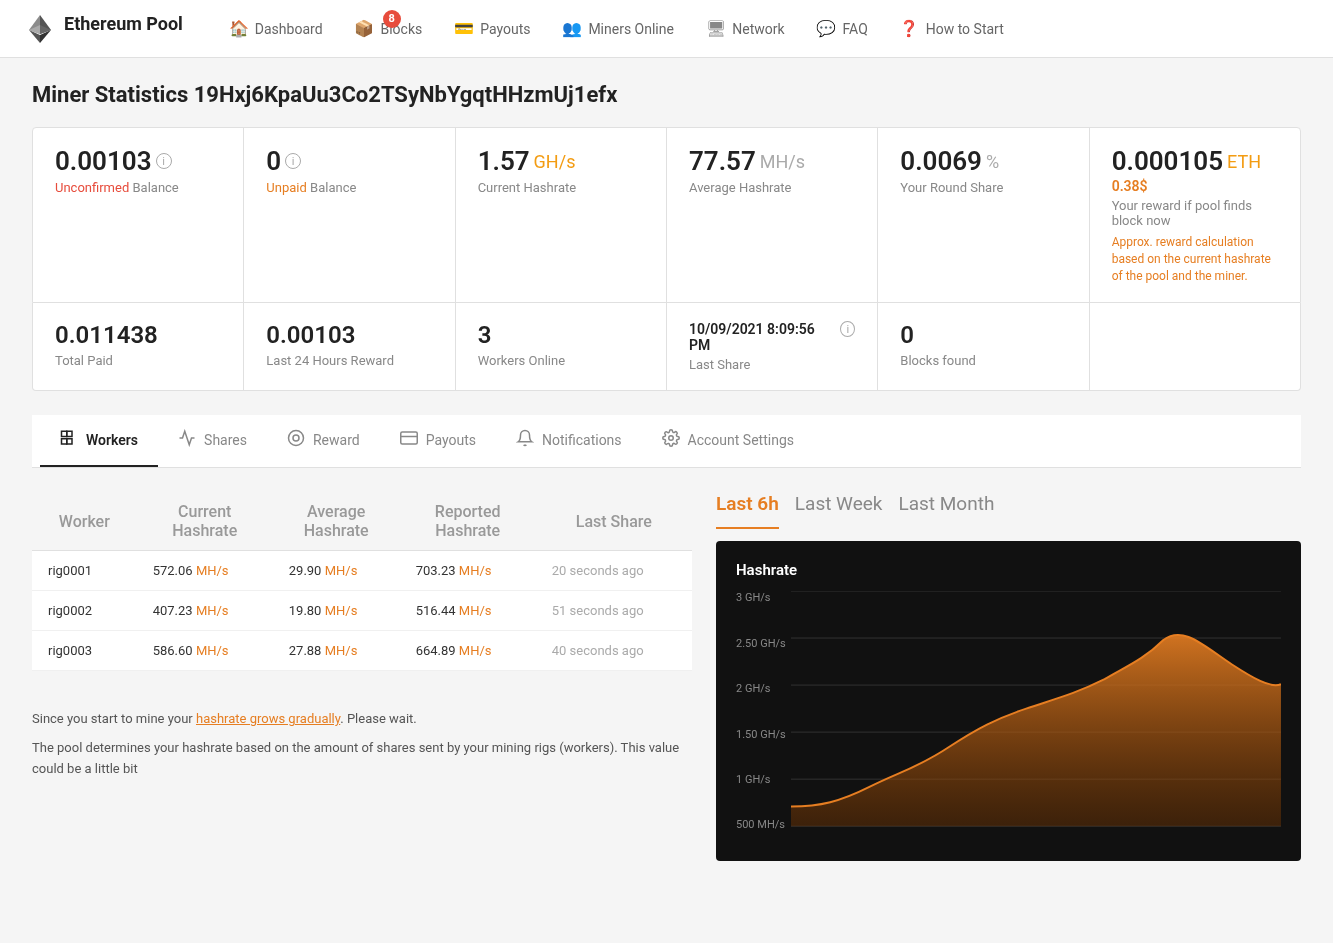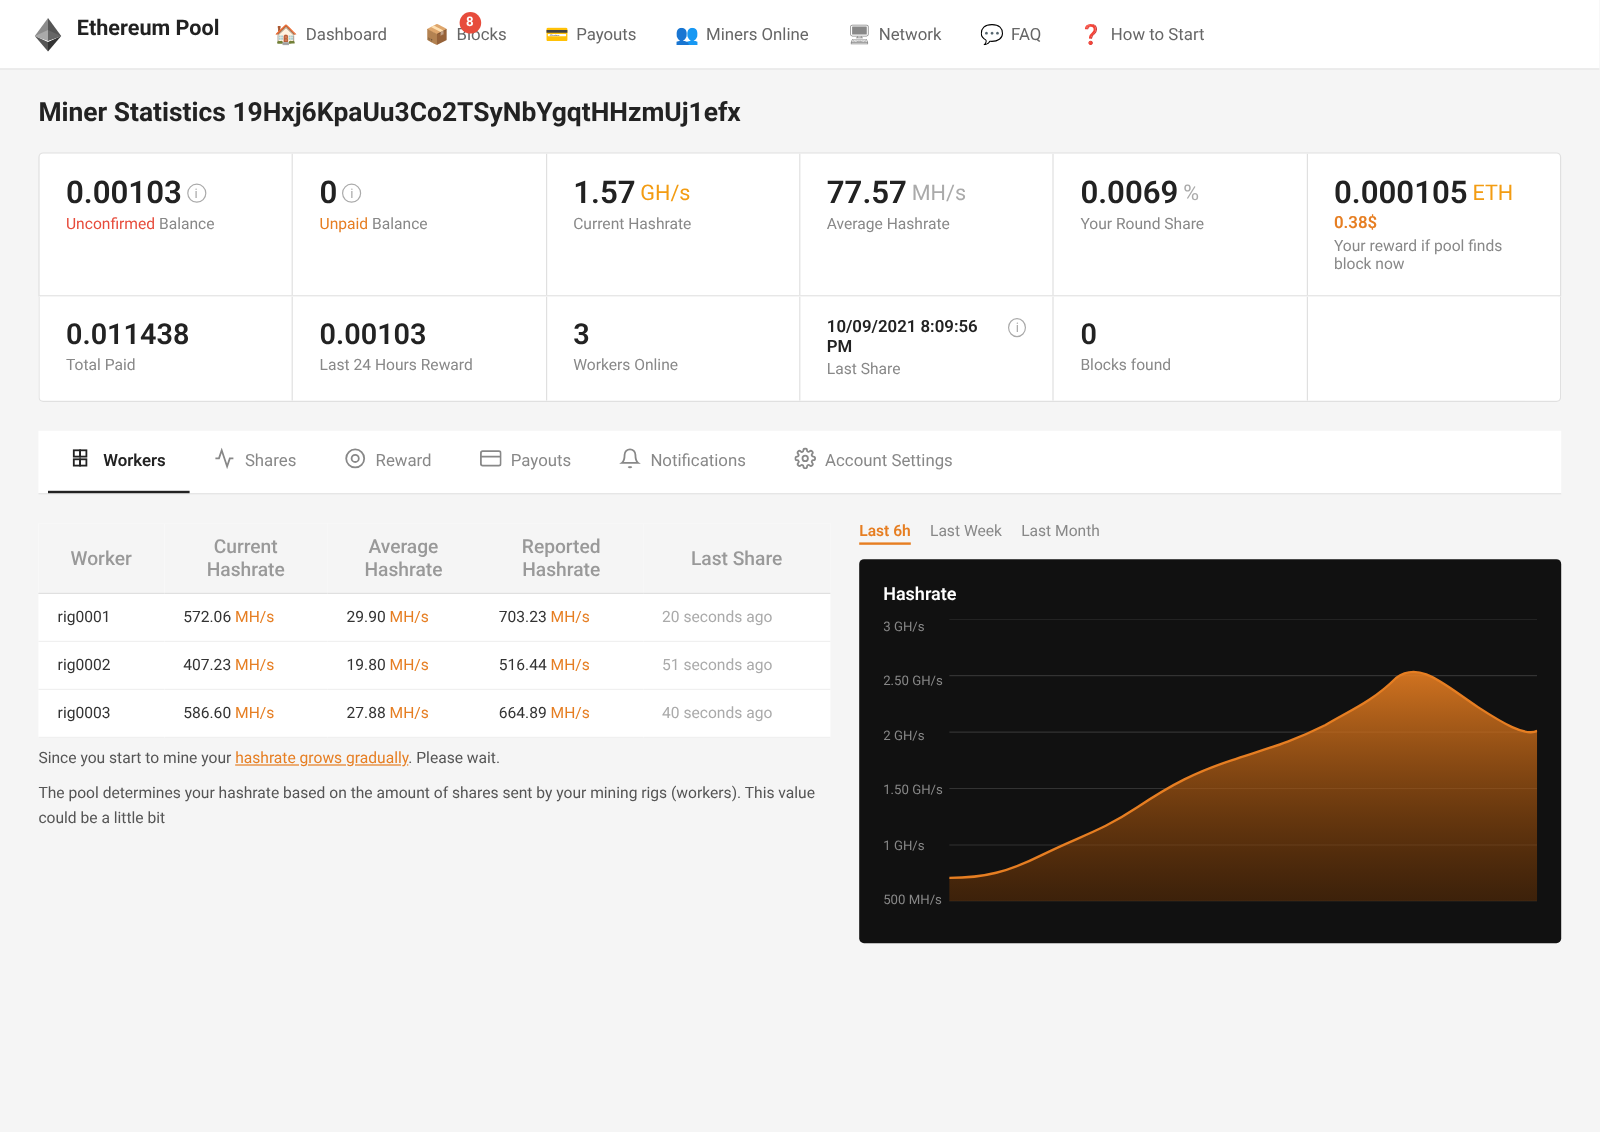--- a/index.html
+++ b/index.html
@@ -37,27 +37,27 @@
 
     
     .worker-table { width: 100%; border-collapse: collapse; background: #fff; }
     .worker-table thead tr { background: #f5f5f5; }
     .worker-table th { padding: 10px 16px; text-align: center; font-size: 16px; color: #999; font-weight: 500; border-bottom: 1px solid #e0e0e0; }
     .worker-table td { padding: 12px 16px; border-bottom: 1px solid #f0f0f0; font-size: 13px; }
     .worker-table tr.total-row td { font-weight: 700; font-size: 14px; border-left: 3px solid #e74c3c; }
     .worker-table tr.total-row td:first-child { padding-left: 13px; }
     .td-orange { color: #e67e22; }
     .td-gray { color: #aaa; }
-    .note-text { font-size: 13px; color: #555; margin-top: 8px; line-height: 1.6; }
+    .note-text { font-size: 13px; color: #555; margin-top: 38px; line-height: 1.6; }
     .note-link { color: #e67e22; text-decoration: underline; cursor: pointer; }
 
     
     .chart-header { display: flex; justify-content: space-between; align-items: center; margin-bottom: 12px; }
     .time-tabs { display: flex; gap: 16px; }
-    .time-tab { color: #888; cursor: pointer; font-size: 13px; padding-bottom: 1px; text-align: right; }
+    .time-tab { color: #888; cursor: pointer; font-size: 19px; padding-bottom: 12px; text-align: right; }
     .time-tab.active { color: #e67e22; border-bottom: 2px solid #e67e22; font-weight: 600; }
     .chart-container { background: #111; border-radius: 4px; padding: 20px; height: 320px; position: relative; overflow: hidden; }
     .chart-title { color: #fff; font-weight: 600; font-size: 15px; margin-bottom: 12px; }
     .chart-area { position: relative; height: 260px; }
     .chart-y-labels { position: absolute; left: 0; top: 0; bottom: 20px; display: flex; flex-direction: column; justify-content: space-between; }
     .chart-y-label { color: #888; font-size: 11px; }
     .chart-svg { position: absolute; left: 55px; right: 0; top: 0; bottom: 20px; }
     .chart-grid-line { stroke: #333; stroke-width: 1; }
 
     
@@ -168,20 +168,21 @@
         <div class="stat-label">Your Round Share</div>
       </div>
 
       <div class="stat-cell" style="border-right:none;">
         <div class="stat-value-row">
           <span class="stat-value" style="font-size:26px; margin-right:4px;">0.000105</span>
           <span class="stat-unit" style="font-size:18px;">ETH</span>
         </div>
         <div style="color:#e67e22; font-size:14px; font-weight:600; margin-top:2px;">0.38$</div>
         <div class="stat-label">Your reward if pool finds block now</div>
+        <div style="color:#e67e22; font-size:12px; margin-top:6px; line-height:1.4;">Approx. reward calculation based on the current hashrate of the pool and the miner.</div>
       </div>
     </div>
 
     <div class="stat-row-bottom">
 
       <div class="stat-cell">
         <div class="stat-value" style="font-size:24px;">0.011438</div>
         <div class="stat-label">Total Paid</div>
       </div>
 

